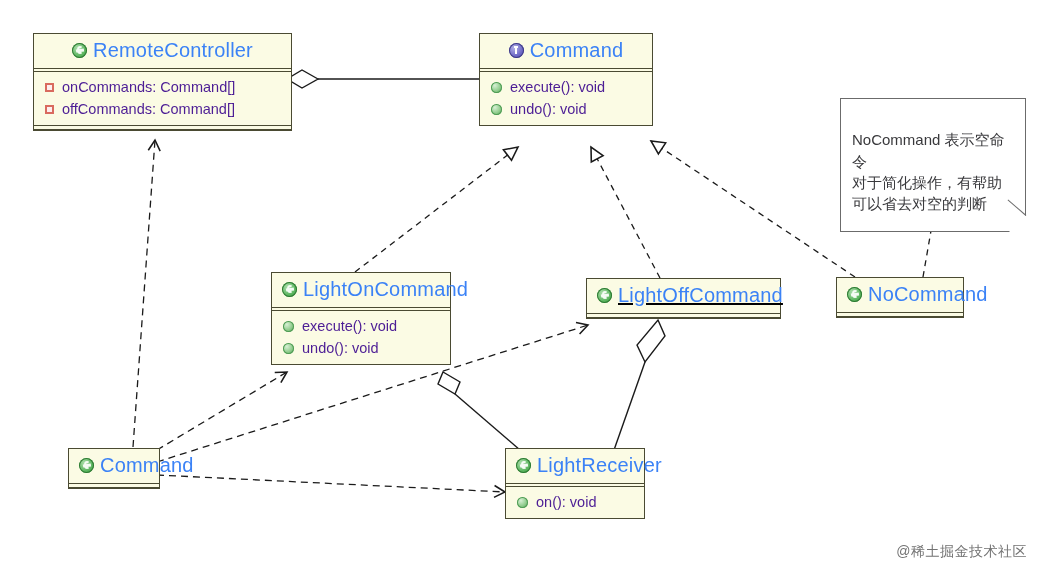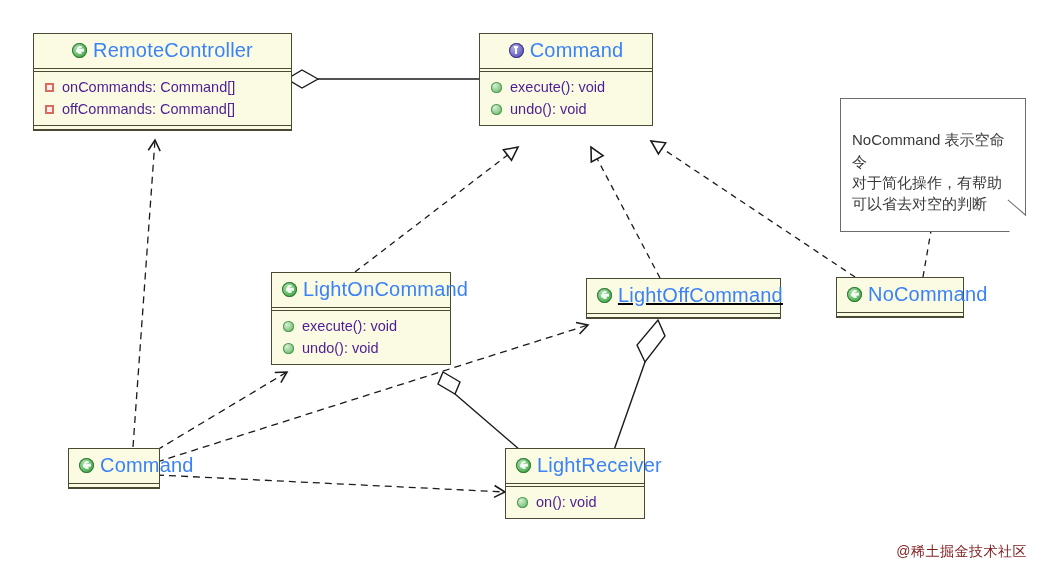--- a/index.html
+++ b/index.html
@@ -178,21 +178,21 @@
     transform: rotate(41deg);
     transform-origin: right center;
   }
 
   
   .watermark {
     position: absolute;
     right: 14px;
     bottom: 12px;
     font-size: 14px;
-    color: #7f1d1d;
+    color: #737373;
     letter-spacing: 0.5px;
     z-index: 6;
   }
 </style>
 </head>
 <body>
 
 <div id="canvas">
 
   <svg id="wires" viewBox="0 0 1041 573" xmlns="http://www.w3.org/2000/svg">

